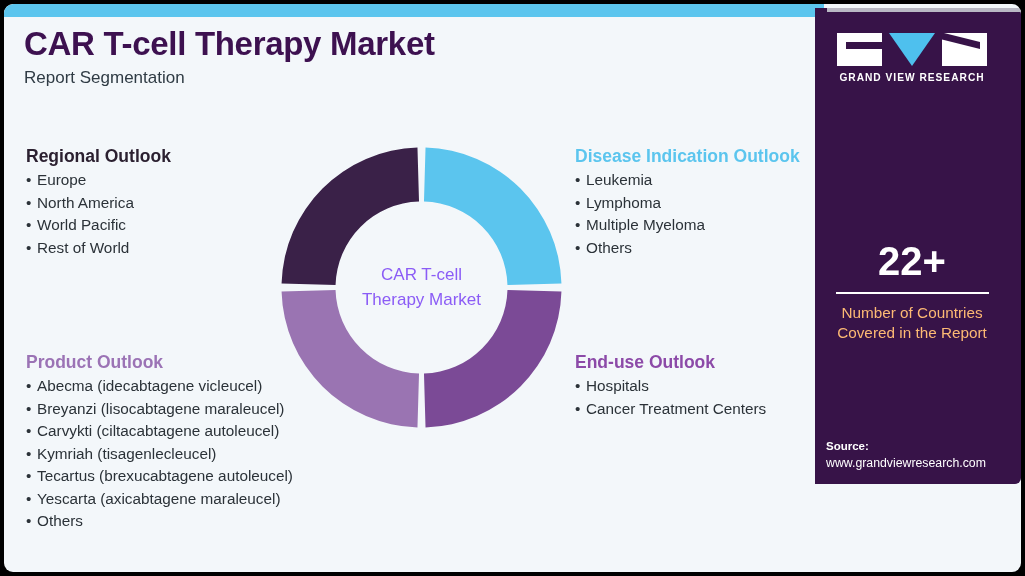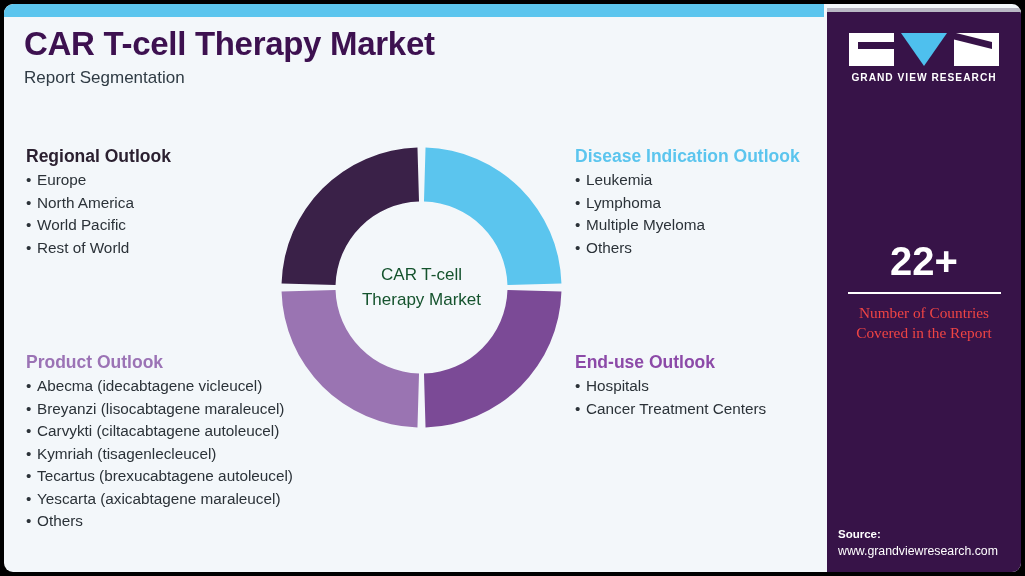--- a/index.html
+++ b/index.html
@@ -116,35 +116,36 @@
     width: 283px;
     height: 283px;
     display: flex;
     flex-direction: column;
     align-items: center;
     justify-content: center;
     pointer-events: none;
   }
   #donut-center-text span {
     font-size: 17px;
-    color: #14532d;
+    color: #8b5cf6;
     line-height: 1.42;
     text-align: center;
   }
 
   
   #right-panel {
     position: absolute;
     right: 0;
     top: 4px;
     width: 194px;
-    height: 564px;
+    height: 476px;
     background: #371348;
     border-top-right-radius: 6px;
     border-bottom-right-radius: 6px;
+    padding-left: 12px;
   }
   #panel-top-edge {
     position: absolute;
     right: 0;
     top: 0;
     width: 194px;
     height: 4px;
     background: #b9b8c4;
     border-top-right-radius: 6px;
   }
@@ -227,23 +228,22 @@
     line-height: 1.05;
   }
   #stat-rule {
     width: 153px;
     height: 1.5px;
     background: #ffffff;
     margin: 10px auto 9px auto;
   }
   #stat-label {
     font-size: 15.3px;
-    color: #ef4444;
+    color: #fdba74;
     line-height: 1.33;
-    font-family: Liberation Serif, serif;
   }
 
   
   #source-block {
     position: absolute;
     left: 11px;
     bottom: 12px;
     width: 185px;
   }
   #source-label {

